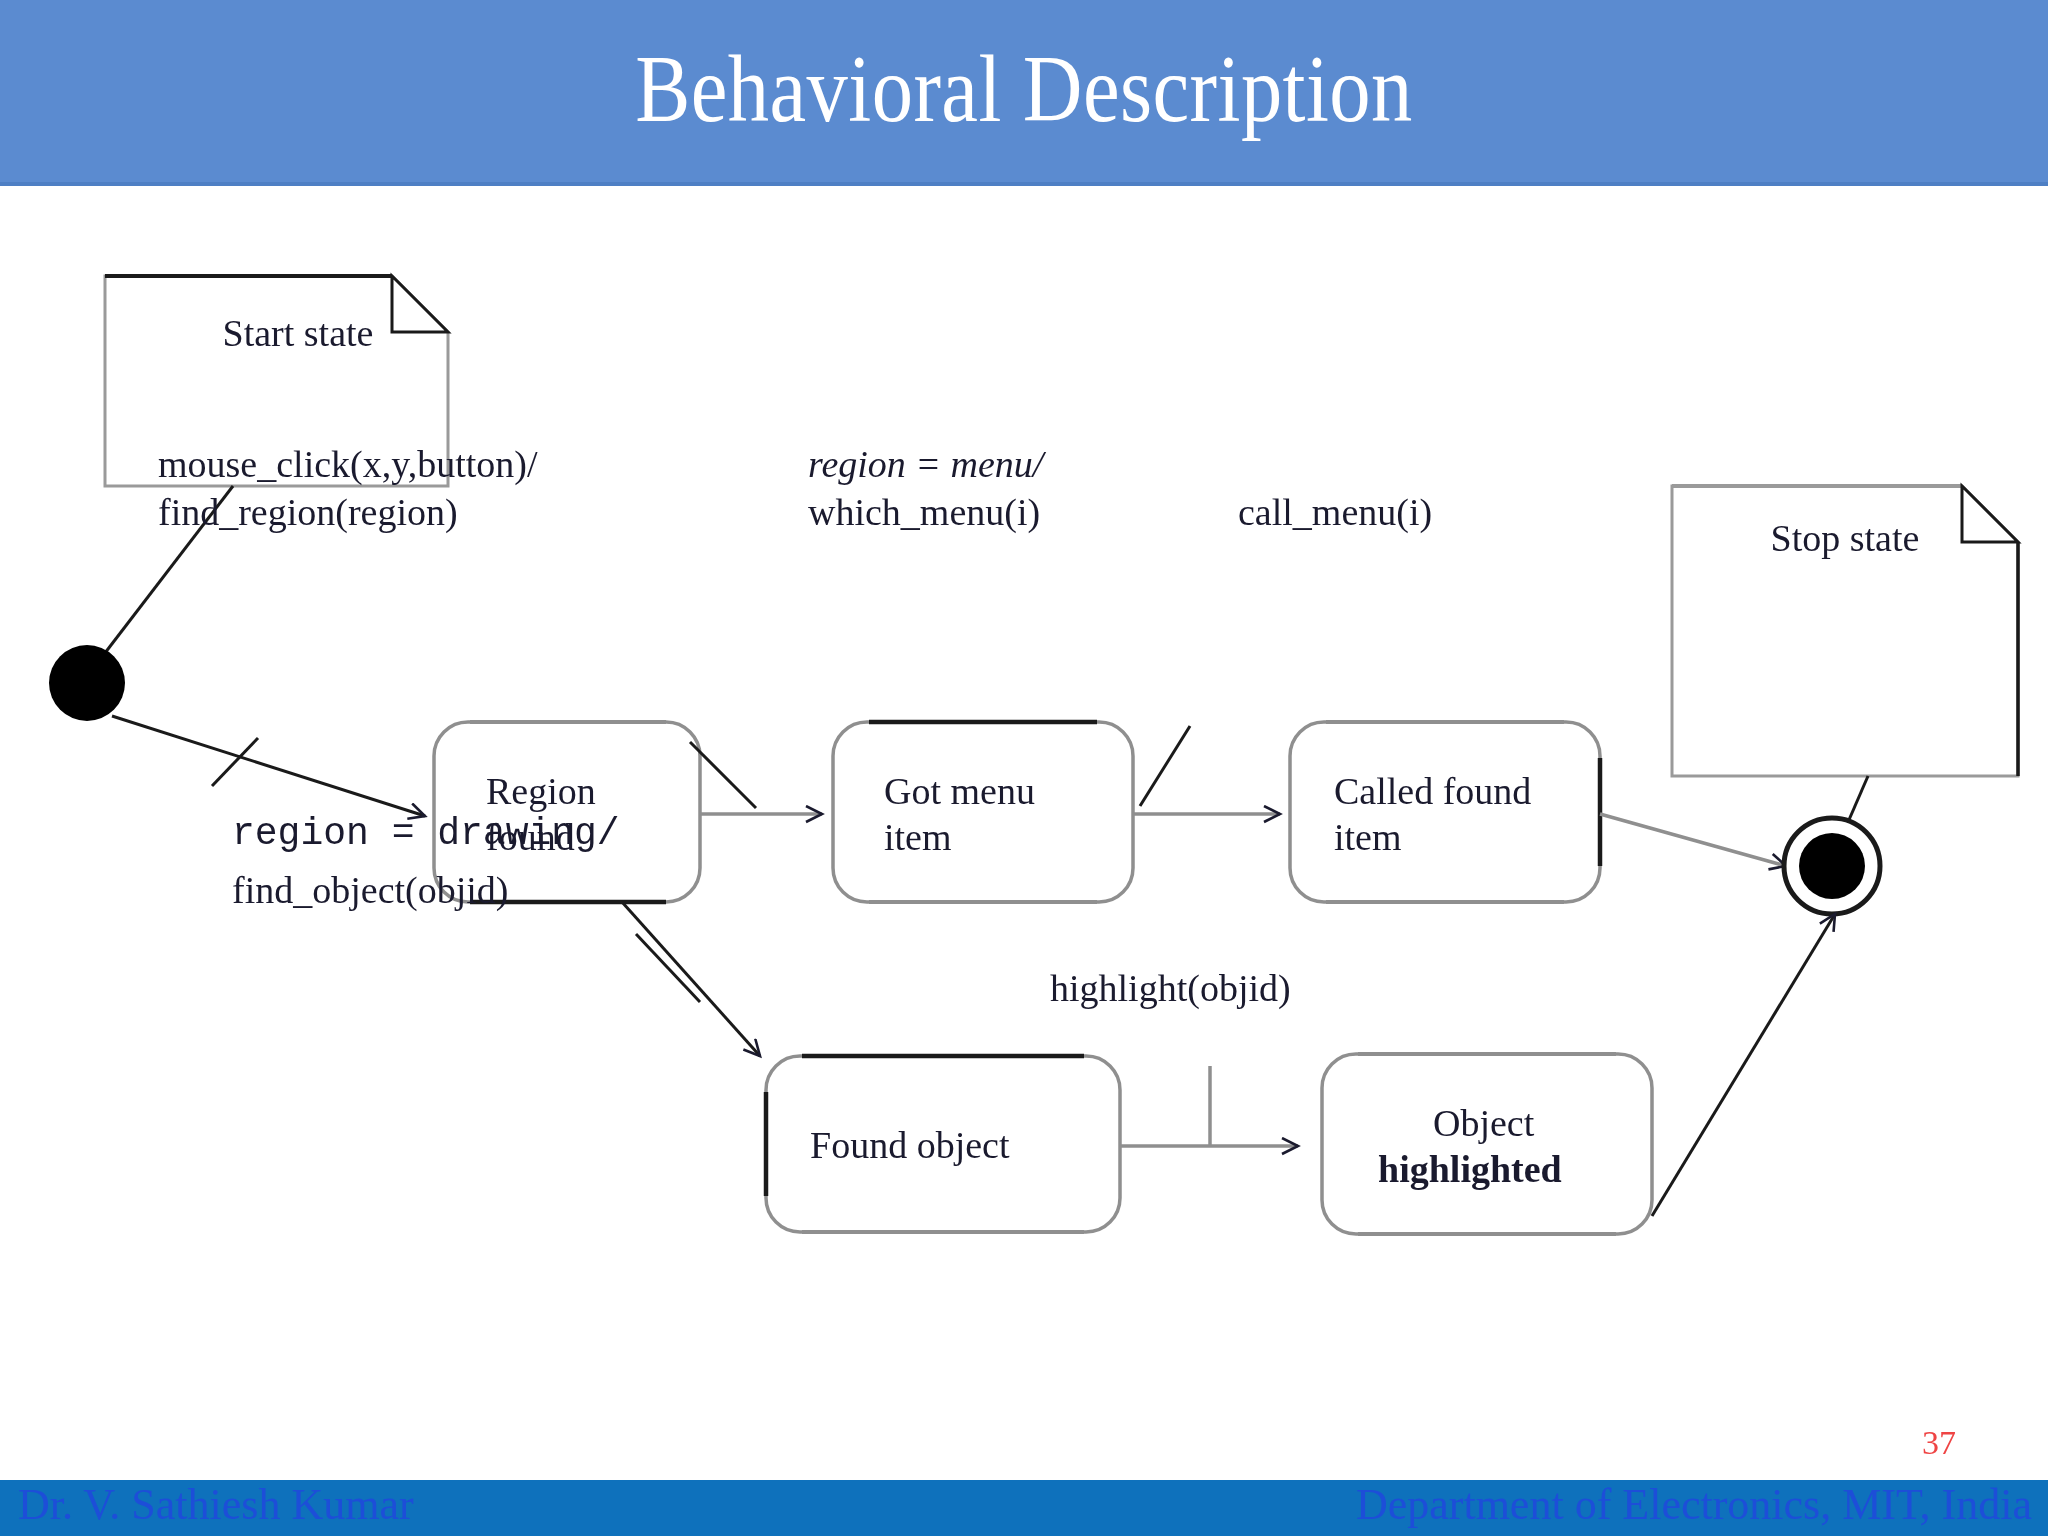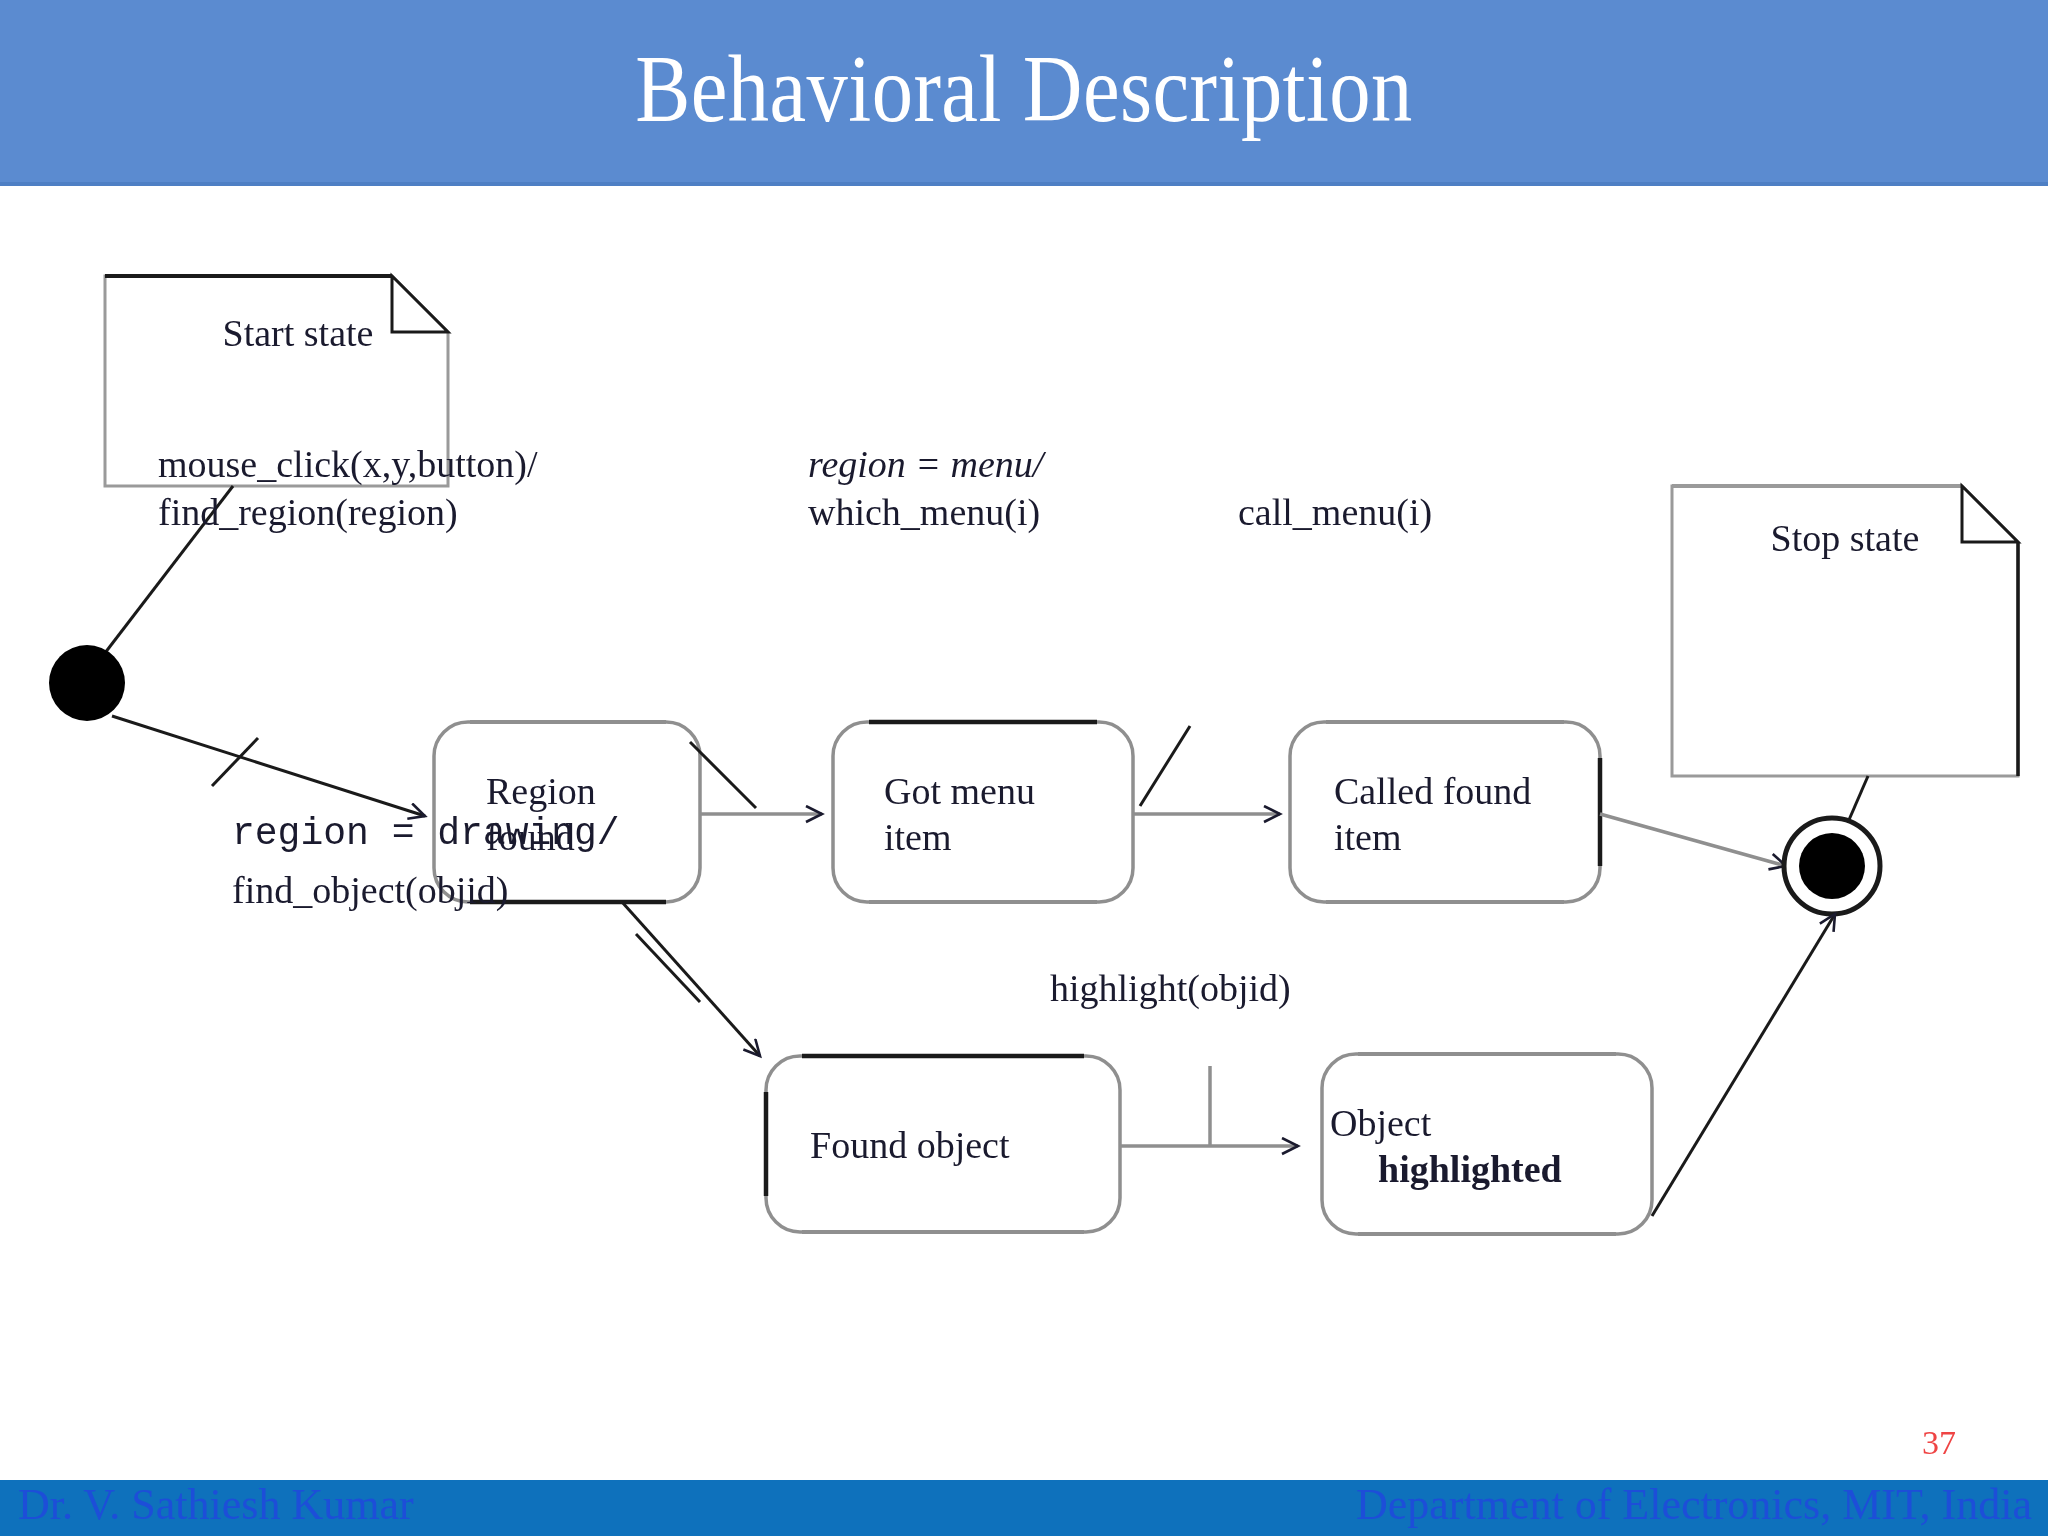--- a/index.html
+++ b/index.html
@@ -219,21 +219,21 @@
   <div class="state-label" style="left:486px; top:628px;">found</div>
 
   <div class="state-label" style="left:884px; top:582px;">Got menu</div>
   <div class="state-label" style="left:884px; top:628px;">item</div>
 
   <div class="state-label" style="left:1334px; top:582px;">Called found</div>
   <div class="state-label" style="left:1334px; top:628px;">item</div>
 
   <div class="state-label" style="left:810px; top:936px;">Found object</div>
 
-  <div class="state-label" style="left:1330px; top:914px;">Object</div>
+  <div class="state-label" style="left:1433px; top:914px;">Object</div>
   <div class="state-label" style="left:1378px; top:960px;font-weight:bold;">highlighted</div>
 
   <div class="trans-label" style="left:158px; top:254px;text-align:center;">mouse_click(x,y,button)/</div>
   <div class="trans-label" style="left:158px; top:302px;">find_region(region)</div>
 
   <div class="trans-label" style="left:808px; top:254px;font-style:italic;">region = menu/</div>
   <div class="trans-label" style="left:808px; top:302px;">which_menu(i)</div>
 
   <div class="trans-label" style="left:1238px; top:302px;">call_menu(i)</div>
 

